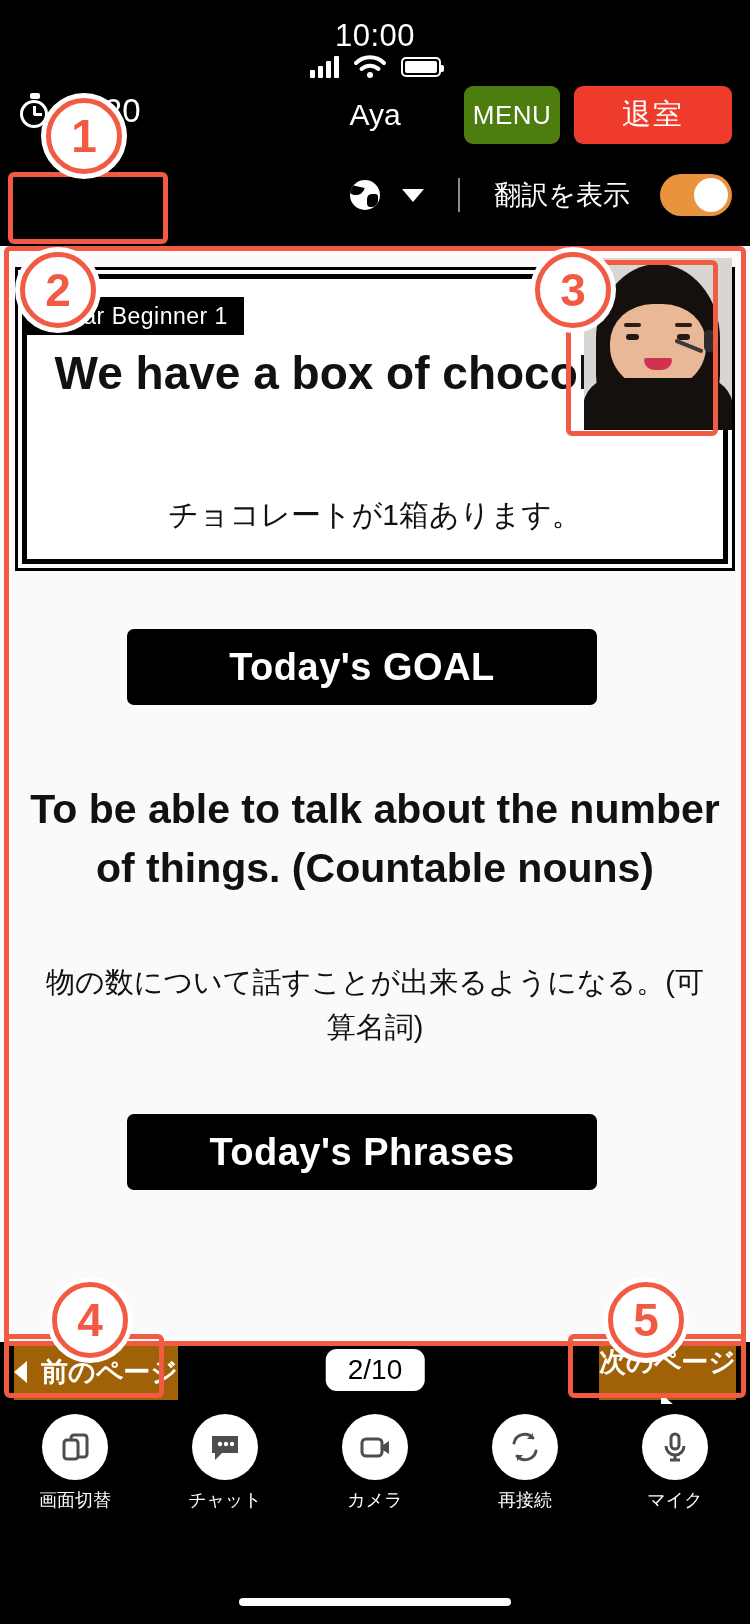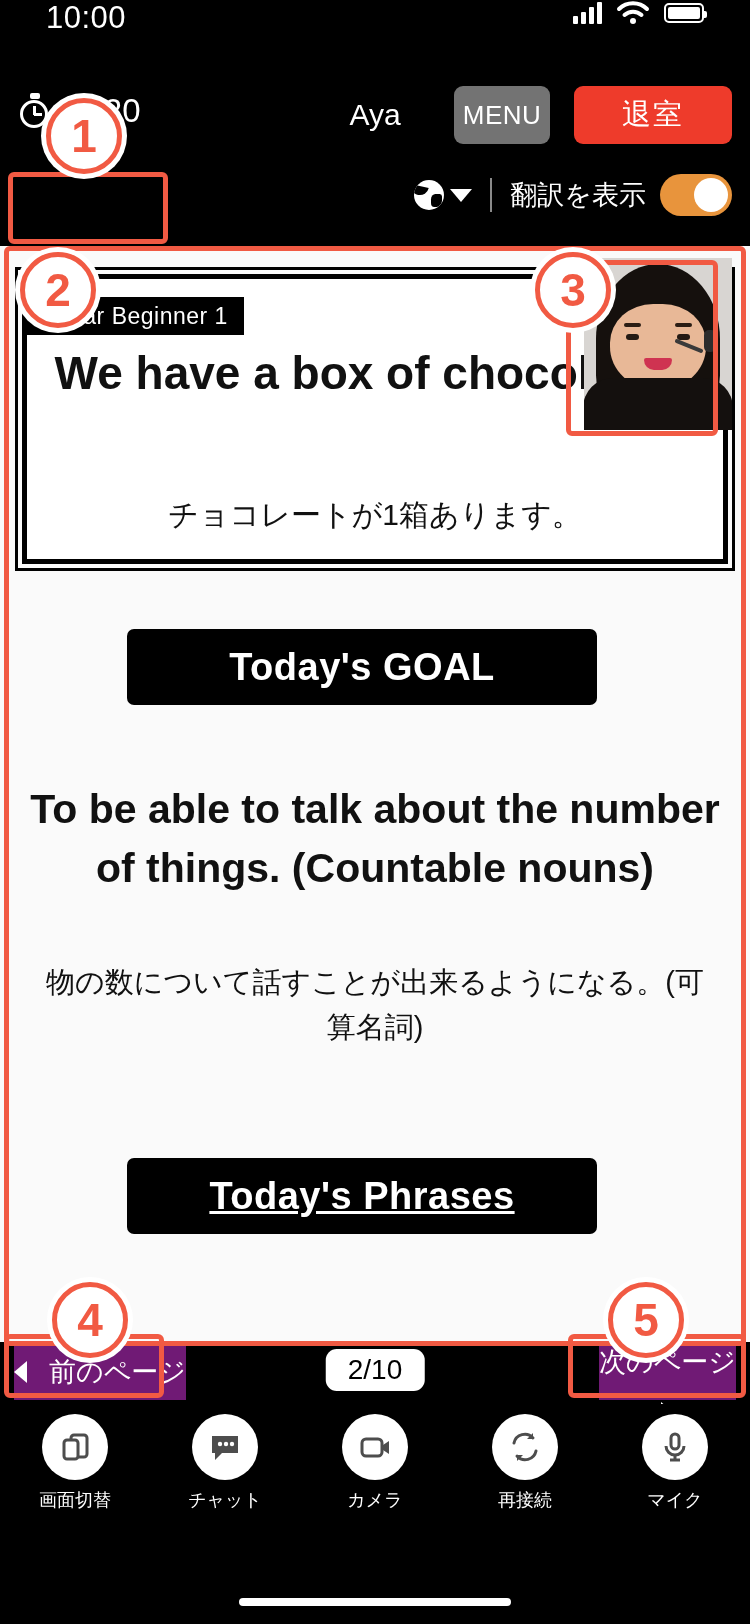--- a/index.html
+++ b/index.html
@@ -6,22 +6,22 @@
   html,body{ background:#000; }
   body{
     width:750px; height:1624px; position:relative;
     font-family:"Liberation Sans","DejaVu Sans",sans-serif;
     overflow:hidden;
   }
 
   
   .statusbar{
     position:absolute; top:0; left:0; width:750px; height:76px;
-    color:#fff; display:flex; align-items:flex-start;
-    justify-content:space-between; padding:0 46px;
+    color:#fff; display:flex; align-items:center;
+    justify-content:space-between; padding:18px 46px;flex-direction:column;
   }
   .status-time{ font-size:31px; letter-spacing:.5px; font-weight:400; }
   .status-right{ display:flex; align-items:center; gap:14px; }
   .bars{ display:flex; align-items:flex-end; gap:3px; height:22px; }
   .bars i{ display:block; width:5px; background:#fff; border-radius:1px; }
   .bars i:nth-child(1){ height:8px; }
   .bars i:nth-child(2){ height:12px; }
   .bars i:nth-child(3){ height:17px; }
   .bars i:nth-child(4){ height:22px; }
   .battery{
@@ -52,22 +52,22 @@
     position:absolute; left:12px; top:0px; width:10px; height:6px;
     background:#fff; border-radius:2px;
   }
   .stopwatch .hand{
     position:absolute; left:15px; top:13px; width:3px; height:9px; background:#fff;
   }
   .stopwatch .hand2{
     position:absolute; left:16px; top:20px; width:8px; height:3px; background:#fff;
   }
   .btn-menu{
-    position:absolute; right:200px; top:0px;
-    width:96px; height:58px; background:#737373; border:none;
+    position:absolute; right:190px; top:0px;
+    width:96px; height:58px; background:#4d7c0f; border:none;
     border-radius:9px; color:#fff; font-size:26px; letter-spacing:.5px;
   }
   .btn-exit{
     position:absolute; right:18px; top:0px;
     width:158px; height:58px; background:#ee3b2b; border:none;
     border-radius:9px; color:#fff; font-size:29px; letter-spacing:2px;
   }
   .teacher-name{
     position:absolute; left:0; top:0; width:750px; height:58px;
     display:flex; align-items:center; justify-content:center;
@@ -78,21 +78,21 @@
   .subheader{
     position:absolute; top:170px; left:0; width:750px; height:72px;
   }
   .btn-material{
     position:absolute; left:22px; top:0px;
     width:130px; height:54px; background:#2b2b2b; border:none;
     border-radius:9px; color:#fff; font-size:24px;
   }
   .trans-group{
     position:absolute; right:18px; top:4px;
-    display:flex; align-items:center; gap:0px; color:#fff;
+    display:flex; align-items:center; gap:16px; color:#fff;
   }
   .globe{
     width:30px; height:30px; border-radius:50%; background:#fff;
     position:relative; overflow:hidden; margin-right:6px;
   }
   .globe::before{
     content:""; position:absolute; left:-4px; top:6px; width:18px; height:9px;
     background:#000; border-radius:0 0 12px 12px; transform:rotate(12deg);
   }
   .globe::after{
@@ -140,21 +140,21 @@
     text-align:center; font-size:30px; color:#111;
   }
 
   .goal-badge, .phrase-badge{
     position:absolute; left:127px; width:470px; height:76px;
     background:#000; color:#fff; border-radius:7px;
     display:flex; align-items:center; justify-content:center;
     font-size:38px; font-weight:700; letter-spacing:.5px;
   }
   .goal-badge{ top:383px; }
-  .phrase-badge{ top:912px;text-decoration:underline; }
+  .phrase-badge{ top:868px; }
 
   .goal-en{
     position:absolute; left:30px; top:534px; width:690px;
     text-align:center; font-size:41px; font-weight:700; line-height:1.44;
     color:#111;
   }
   .goal-ja{
     position:absolute; left:45px; top:714px; width:660px;
     text-align:center; font-size:29px; line-height:1.55; color:#111;
   }
@@ -197,22 +197,22 @@
     position:absolute; right:16px; top:72px; width:12px; height:22px;
     background:#2c2c2c; border-radius:5px;
   }
 
   
   .pagenav{
     position:absolute; left:0; top:1342px; width:750px; height:62px;
     background:#000;
   }
   .btn-prev, .btn-next{
-    position:absolute; top:2px; height:56px; background:#701a75; border:none;
-    color:#fff; font-size:27px; display:flex; align-items:center; gap:22px;
+    position:absolute; top:2px; height:56px; background:#a16207; border:none;
+    color:#fff; font-size:27px; display:flex; align-items:center; gap:14px;font-weight:bold;
   }
   .btn-prev{ left:14px; } .btn-next{ right:14px;flex-direction:column; }
   .arrow-l{ width:0;height:0;border-top:11px solid transparent;border-bottom:11px solid transparent;border-right:13px solid #fff; }
   .arrow-r{ width:0;height:0;border-top:11px solid transparent;border-bottom:11px solid transparent;border-left:13px solid #fff; }
   .page-ind{
     position:absolute; left:50%; top:7px; transform:translateX(-50%);
     background:#fff; color:#000; font-size:28px; border-radius:11px;
     padding:5px 22px;
   }
 

